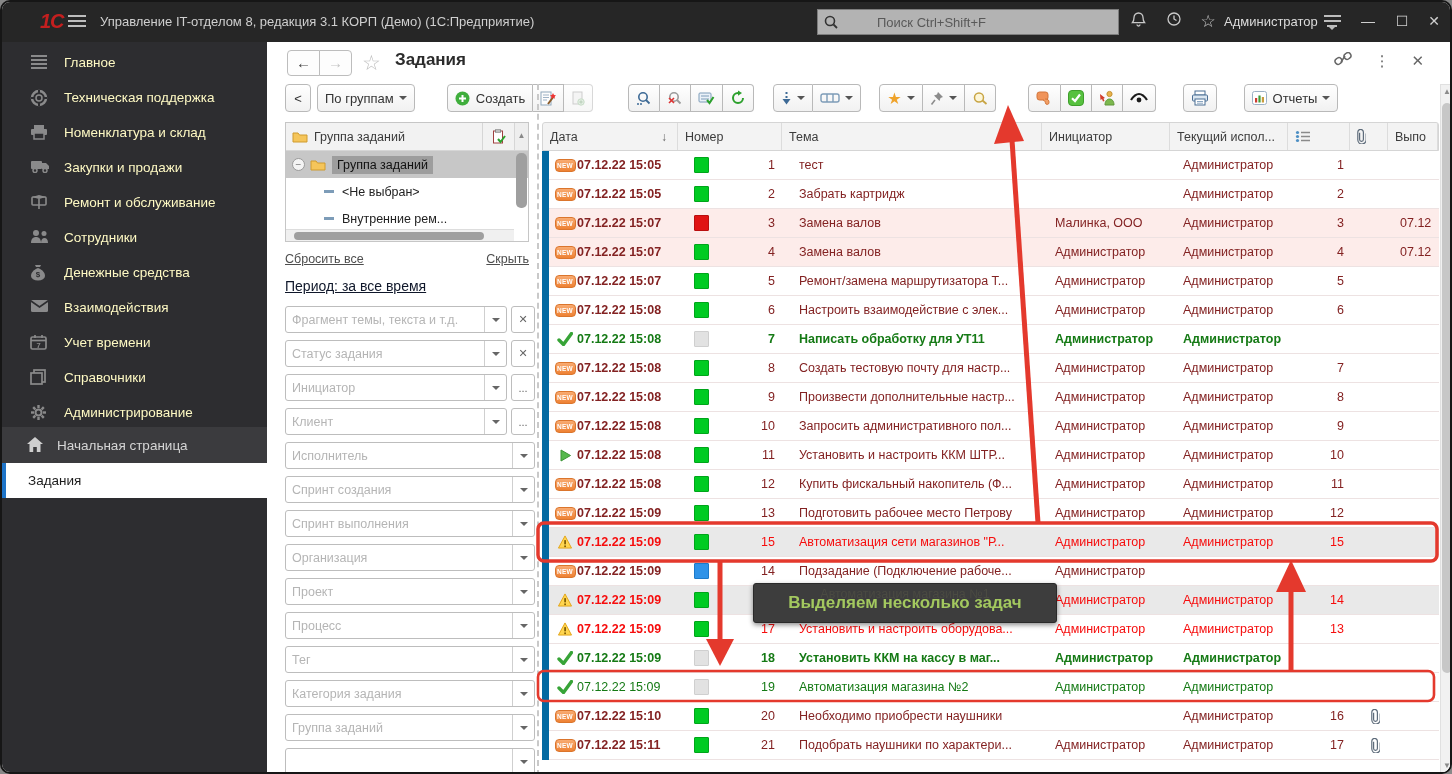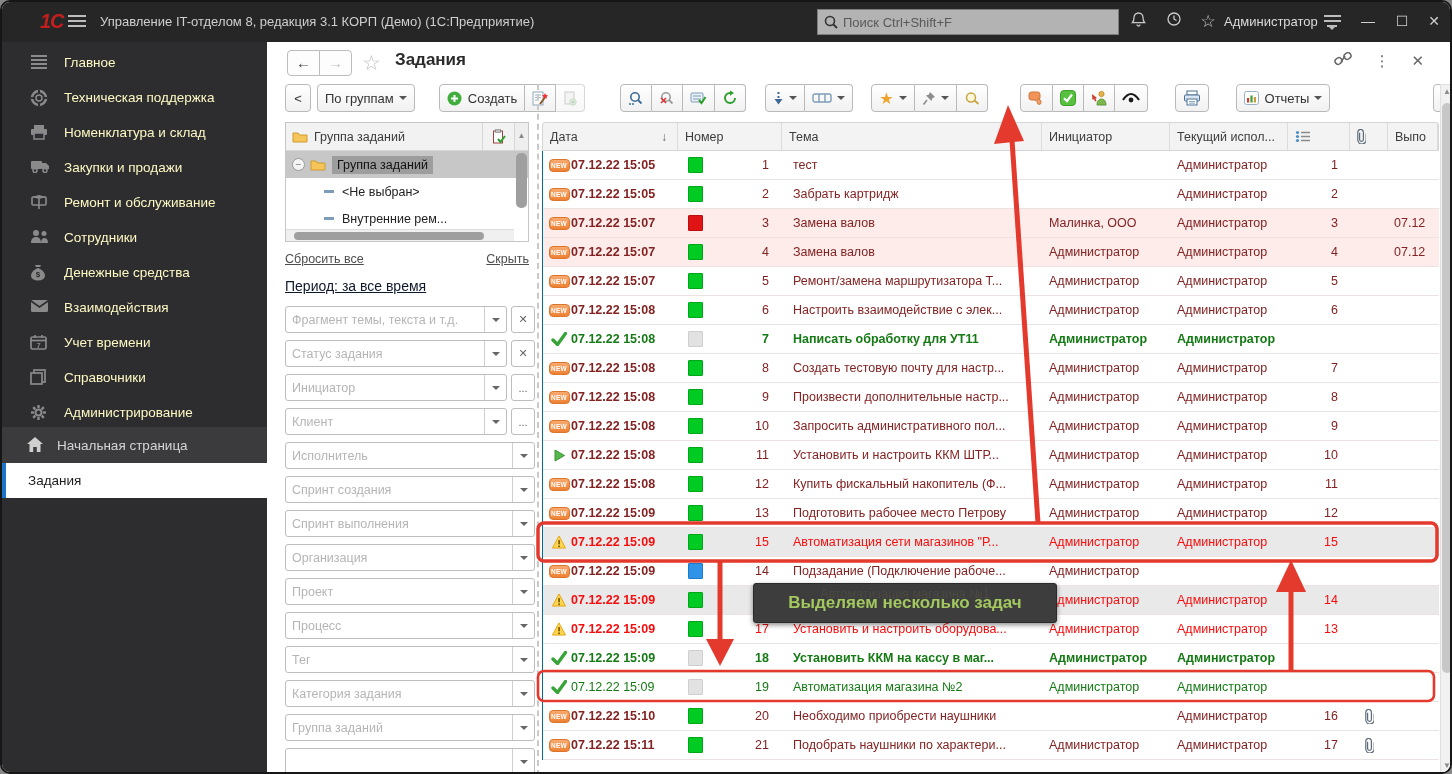--- a/index.html
+++ b/index.html
@@ -8,21 +8,21 @@
             border:2px solid #161616; border-radius:10px; overflow:hidden; }
 
   
   .titlebar { position:absolute; left:0; top:0; width:100%; height:40px; background:#262626; }
   .tb-logo { position:absolute; left:38px; top:8px; color:#c41f1f; font-weight:bold; font-style:italic;
              font-size:20px; letter-spacing:-1px; }
   .tb-burger { position:absolute; left:66px; top:13px; width:18px; height:13px; cursor:pointer; }
   .tb-burger i { display:block; height:2px; background:#bdbdbd; margin-bottom:3px; }
   .tb-title { position:absolute; left:98px; top:12px; color:#cfcfcf; font-size:13px; }
   .tb-search { position:absolute; left:815px; top:7px; width:302px; height:26px; background:#b3b3b3;
-               border:1px solid #7d7d7d; display:flex; align-items:center; padding:0 6px; }
+               border:1px solid #7d7d7d; display:flex; align-items:center; padding:0 6px;gap:34px; }
   .tb-search svg { flex:0 0 auto; margin-right:5px; }
   .tb-search span { color:#595959; font-size:13px; }
   .tb-ico { position:absolute; top:9px; color:#c9c9c9; font-size:15px; width:24px; text-align:center; cursor:pointer; }
   .tb-user { position:absolute; left:1222px; top:12px; color:#dcdcdc; font-size:13px; cursor:pointer; }
   .tb-lines { position:absolute; left:1322px; top:13px; width:17px; cursor:pointer; }
   .tb-lines i { display:block; height:2px; background:#bdbdbd; margin-bottom:3px; }
   .tb-lines i.short { width:10px; margin:0 auto 0 3px; }
   .tb-lines b { display:block; width:0; height:0; margin-left:5px; border:3px solid transparent; border-top-color:#bdbdbd; }
   .win-btn { position:absolute; top:8px; width:28px; height:22px; color:#cfcfcf; font-size:14px;
              text-align:center; line-height:22px; cursor:pointer; }
@@ -100,21 +100,21 @@
 
   .splitter { position:absolute; left:270px; top:42px; height:692px; border-left:2px dashed #c9c9c9; }
 
   
   .table { position:absolute; left:275px; top:80px; width:897px; }
   .t-head { display:grid; grid-template-columns:135px 104px 260px 128px 118px 62px 38px 1fr;
             height:29px; background:#f3f3f3; border:1px solid #d5d5d5; border-radius:3px 3px 0 0; }
   .t-head > div { display:flex; align-items:center; padding-left:7px; font-size:12.5px; color:#3c3c3c;
                   border-right:1px solid #dcdcdc; overflow:hidden; white-space:nowrap; cursor:pointer; }
   .t-head .sort { margin-left:auto; margin-right:10px; color:#666; font-size:12px; }
-  .t-body { border-left:1px solid #0369a1; }
+  .t-body { border-left:7px solid #0369a1; }
   .t-row { display:grid; grid-template-columns:135px 104px 260px 128px 118px 62px 38px 1fr;
            height:29px; border-bottom:1px solid #ede2e2; font-size:12.5px; color:#832222; cursor:pointer; background:#fff; }
   .t-row > div { display:flex; align-items:center; overflow:hidden; white-space:nowrap; }
   .c-date { padding-left:4px; font-weight:bold; }
   .c-date .sic { width:24px; display:flex; justify-content:center; flex:0 0 auto; }
   .c-num { position:relative; }
   .c-num .bar { position:absolute; left:10px; top:6px; width:7px; height:16px; border-radius:1px; }
   .c-num span { margin-left:auto; padding-right:13px; }
   .c-theme { padding-left:11px; }
   .c-init, .c-exec { padding-left:7px; }
@@ -335,21 +335,21 @@
         <span>✕</span>
       </div>
     </div>
 
     <div class="toolbar">
       <div class="btn" style="margin-left:18px; width:26px">&lt;</div>
       <div class="btn" style="margin-left:6px">
         <span>По группам</span>
           <span class="dd"></span>
       </div>
-      <div class="grp" style="margin-left:24px">
+      <div class="grp" style="margin-left:32px">
         <div class="btn">
           <svg width="15" height="15" viewBox="0 0 15 15" style="margin-right:6px">
               <circle cx="7.5" cy="7.5" r="7" fill="#3fae3c"></circle>
               <path d="M7.5 4 V11 M4 7.5 H11" stroke="#fff" stroke-width="2"></path>
             </svg>
           <span>Создать</span>
         </div>
         <div class="btn">
           <svg width="16" height="15" viewBox="0 0 16 15">
               <rect x="1" y="1" width="10" height="13" fill="#fdfdfd" stroke="#8fa7bc"></rect>

